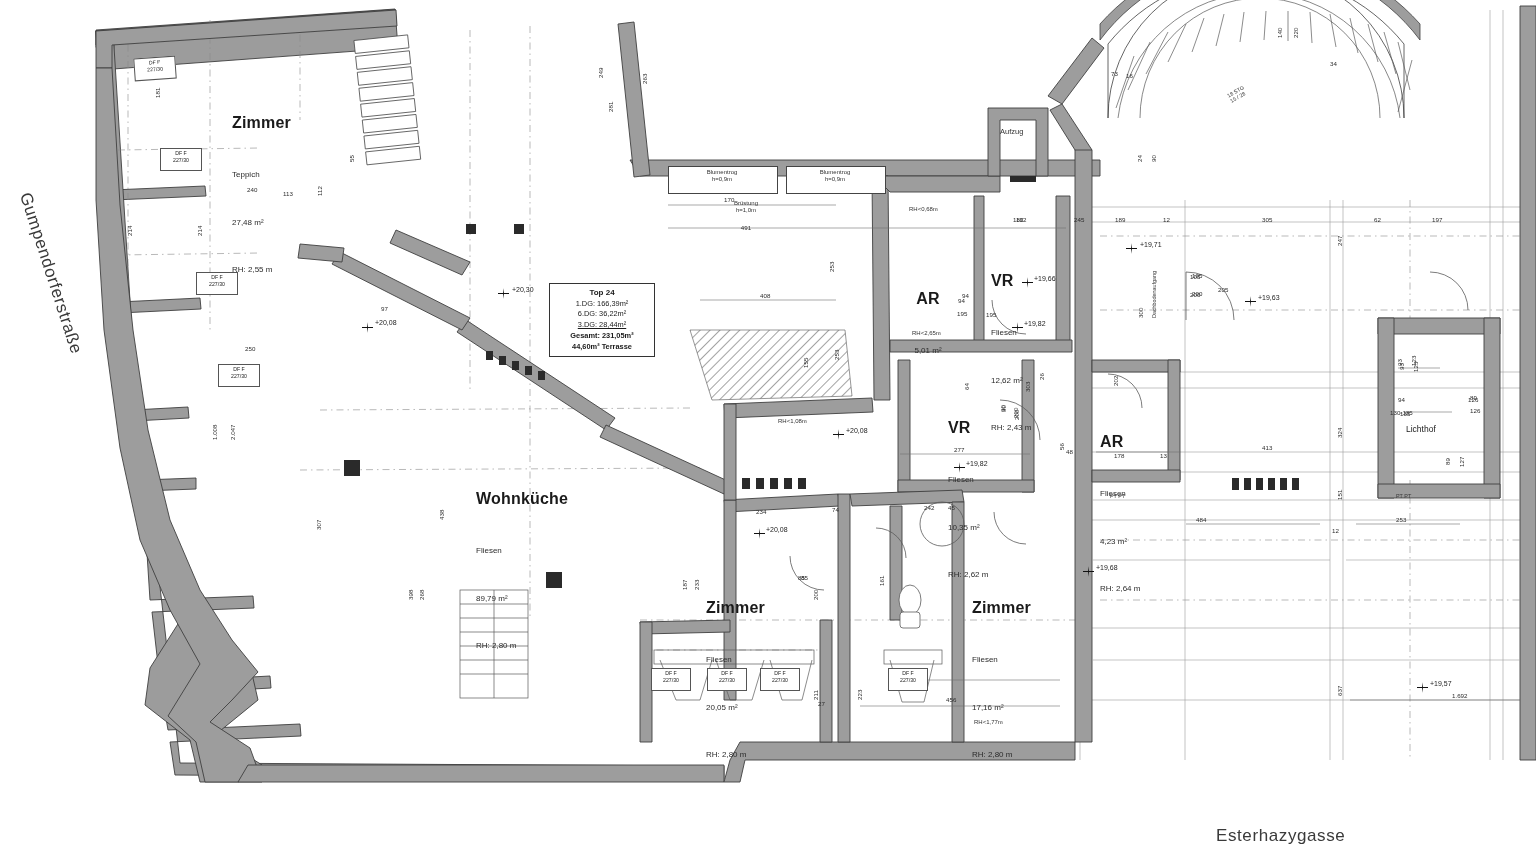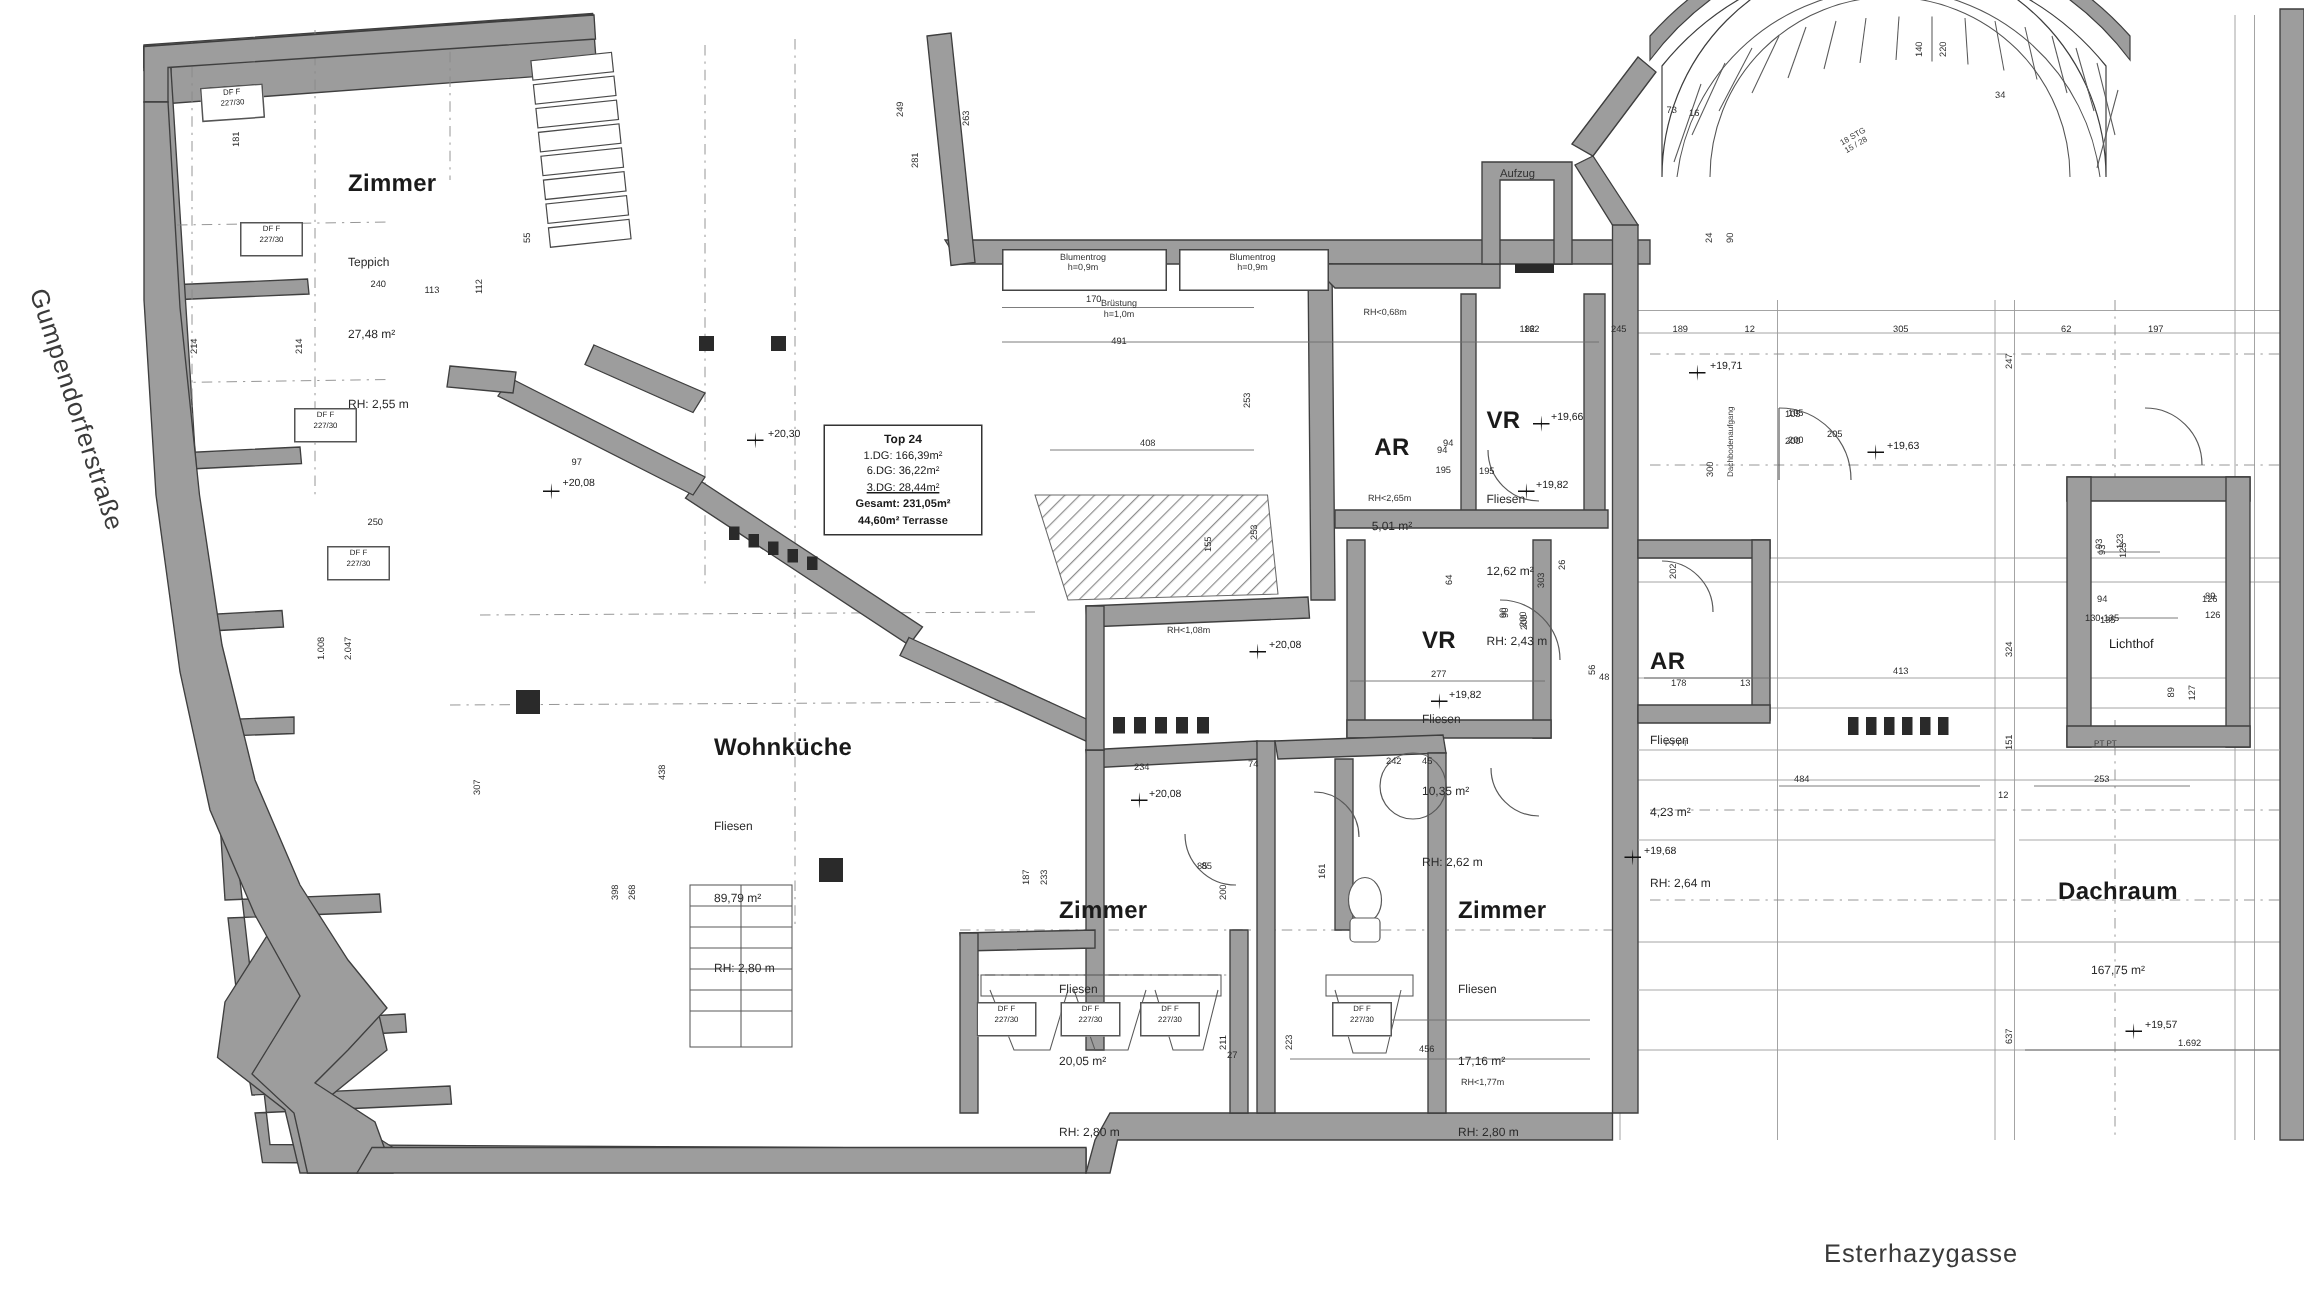--- a/index.html
+++ b/index.html
@@ -381,28 +381,24 @@
     <div class="room-sub">RH: 2,80 m</div>
   </div>
 
   <div class="lbl" style="left:972px;top:561px;">
     <div class="room-name">Zimmer</div>
     <div class="room-sub">Fliesen</div>
     <div class="room-sub">17,16 m²</div>
     <div class="room-sub">RH: 2,80 m</div>
   </div>
 
-  <div class="lbl ctr" style="left:1340px;top:548px;width:144px;">
-    <div class="room-name">Dachraum</div>
-    <div class="room-sub">167,75 m²</div>
-  </div>
 
   <div class="lbl" style="left:1406px;top:424px;font-size:8.5px;">Lichthof</div>
 
-  <div class="lbl tiny" style="left:1000px;top:112px;font-size:7.5px;">Aufzug</div>
+  <div class="lbl tiny" style="left:1000px;top:128px;font-size:7.5px;">Aufzug</div>
 
   <div class="topbox" style="left:668px;top:166px;width:108px;height:26px;"></div>
   <div class="lbl tiny ctr" style="left:668px;top:169px;width:108px;">Blumentrog
 h=0,9m</div>
   <div class="topbox" style="left:786px;top:166px;width:98px;height:26px;"></div>
   <div class="lbl tiny ctr" style="left:786px;top:169px;width:98px;">Blumentrog
 h=0,9m</div>
 
   <div class="lbl tiny ctr" style="left:692px;top:200px;width:108px;">Brüstung
 h=1,0m</div>

